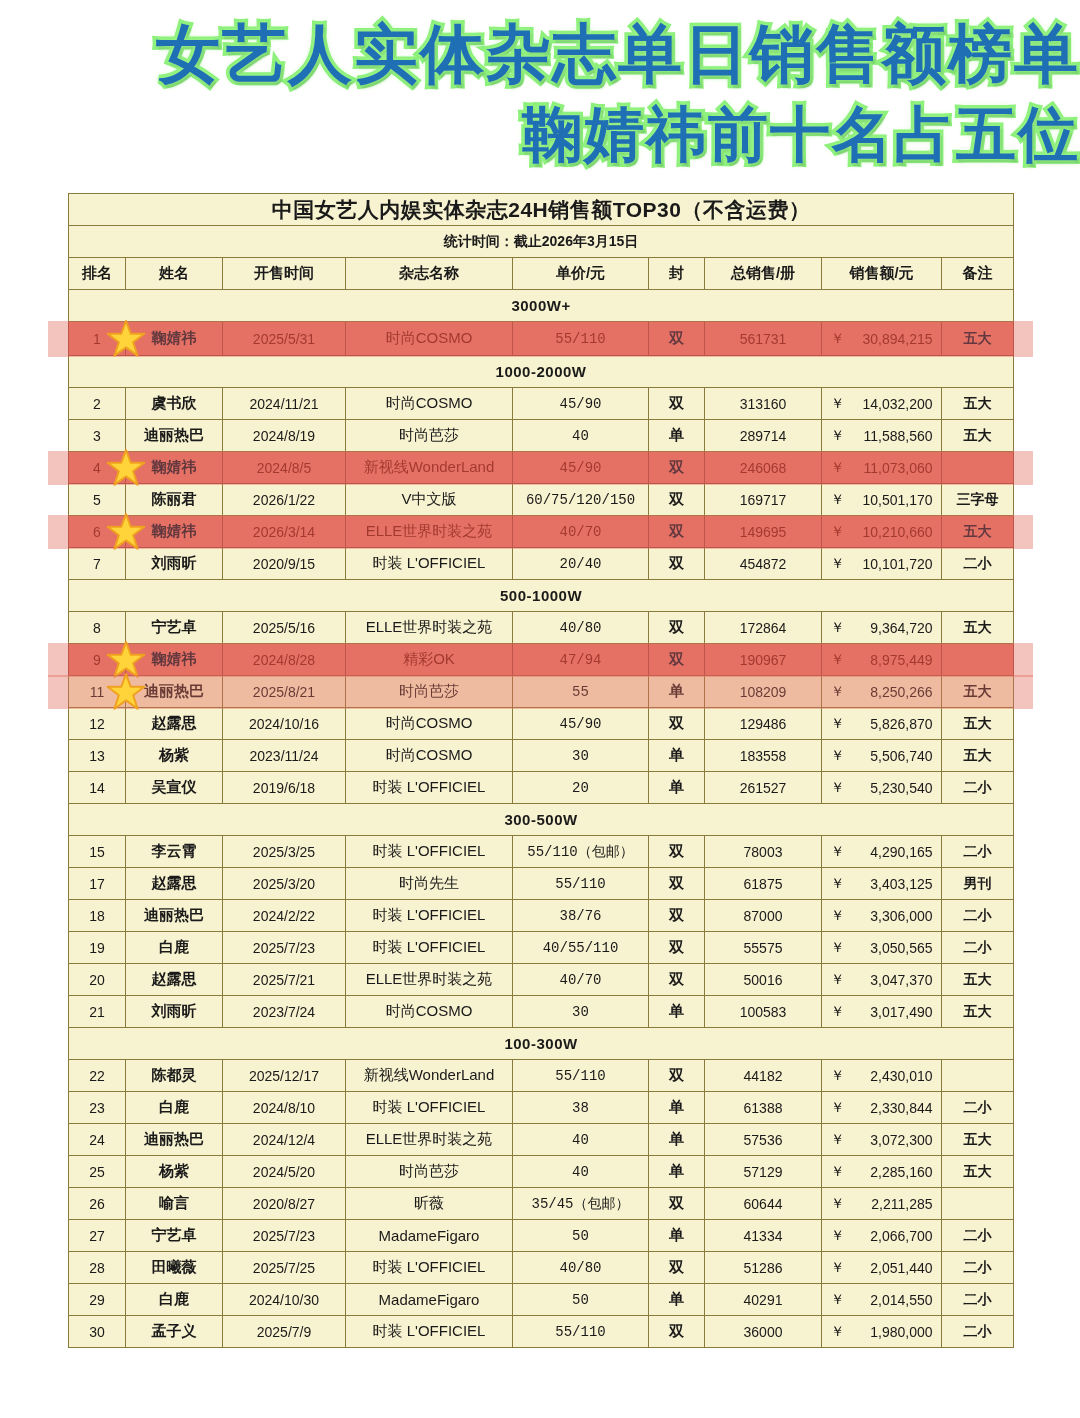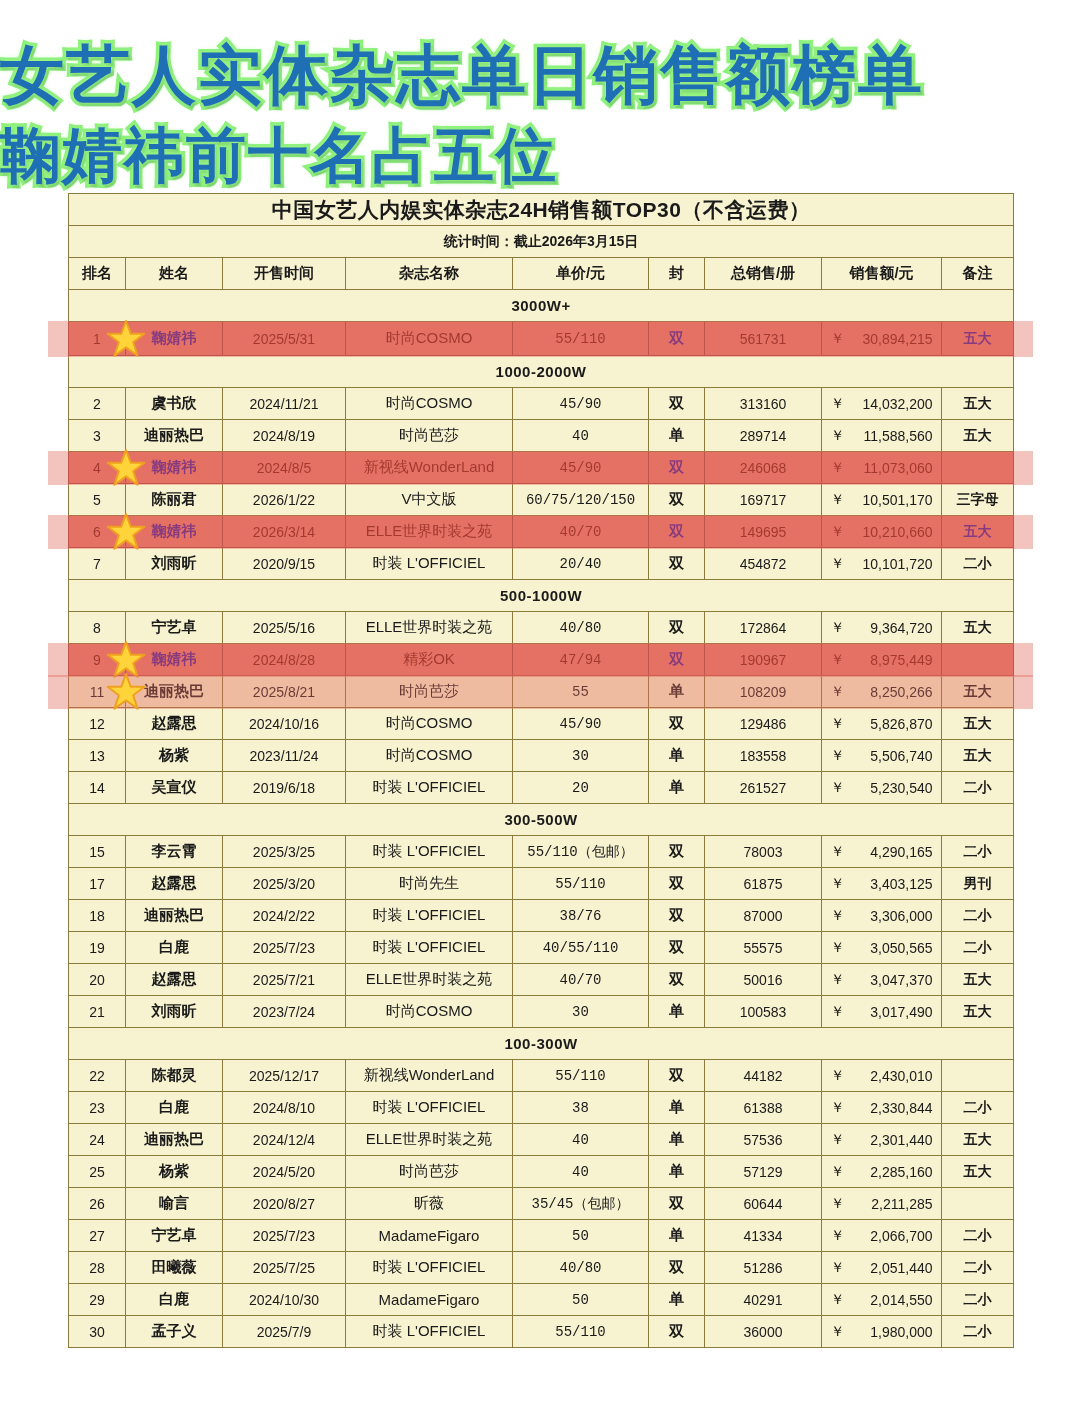--- a/index.html
+++ b/index.html
@@ -11,22 +11,22 @@
     width: 1080px;
     height: 1418px;
     font-family: "Liberation Sans", "DejaVu Sans", sans-serif;
     position: relative;
     overflow: hidden;
   }
 
   
   #title-block {
     width: 1080px;
-    padding-top: 42px;
-    text-align: left;
+    padding-top: 21px;
+    text-align: right;
   }
   .title-line {
     font-family: "DejaVu Sans", "Liberation Sans", sans-serif;
     font-weight: bold;
     color: #1f6fb5;
     letter-spacing: 2px;
     line-height: 1.06;
     -webkit-text-stroke: 7px #8cf07a;
     paint-order: stroke fill;
     text-shadow:
@@ -118,21 +118,21 @@
   .amt-val { min-width: 78px; text-align: right; }
 
   
   tr.hl td {
     background: #e8776b;
     border-color: #a8483f;
     color: #7a1810;
   }
   tr.hl td.c-name,
   tr.hl td.c-note,
-  tr.hl td.c-cover { color: #4c1d95; }
+  tr.hl td.c-cover { color: #0f172a; }
 
   
   .hl-bleed {
     position: absolute;
     left: -20px;
     width: 985px;
     height: 31px;
     background: rgba(226,104,92,0.40);
     pointer-events: none;
   }
@@ -543,21 +543,21 @@
           <td class="c-rank">24</td>
           <td class="c-name">迪丽热巴</td>
           <td class="c-date">2024/12/4</td>
           <td class="c-mag">ELLE世界时装之苑</td>
           <td class="c-price">40</td>
           <td class="c-cover">单</td>
           <td class="c-sold">57536</td>
           <td class="c-amt">
             <span class="amt-inner">
               <span class="amt-yen">￥</span>
-              <span class="amt-val">2,301,440</span>
+              <span class="amt-val">3,072,300</span>
             </span>
           </td>
           <td class="c-note">五大</td>
         </tr>
         <tr class="data-row">
           <td class="c-rank">25</td>
           <td class="c-name">杨紫</td>
           <td class="c-date">2024/5/20</td>
           <td class="c-mag">时尚芭莎</td>
           <td class="c-price">40</td>

